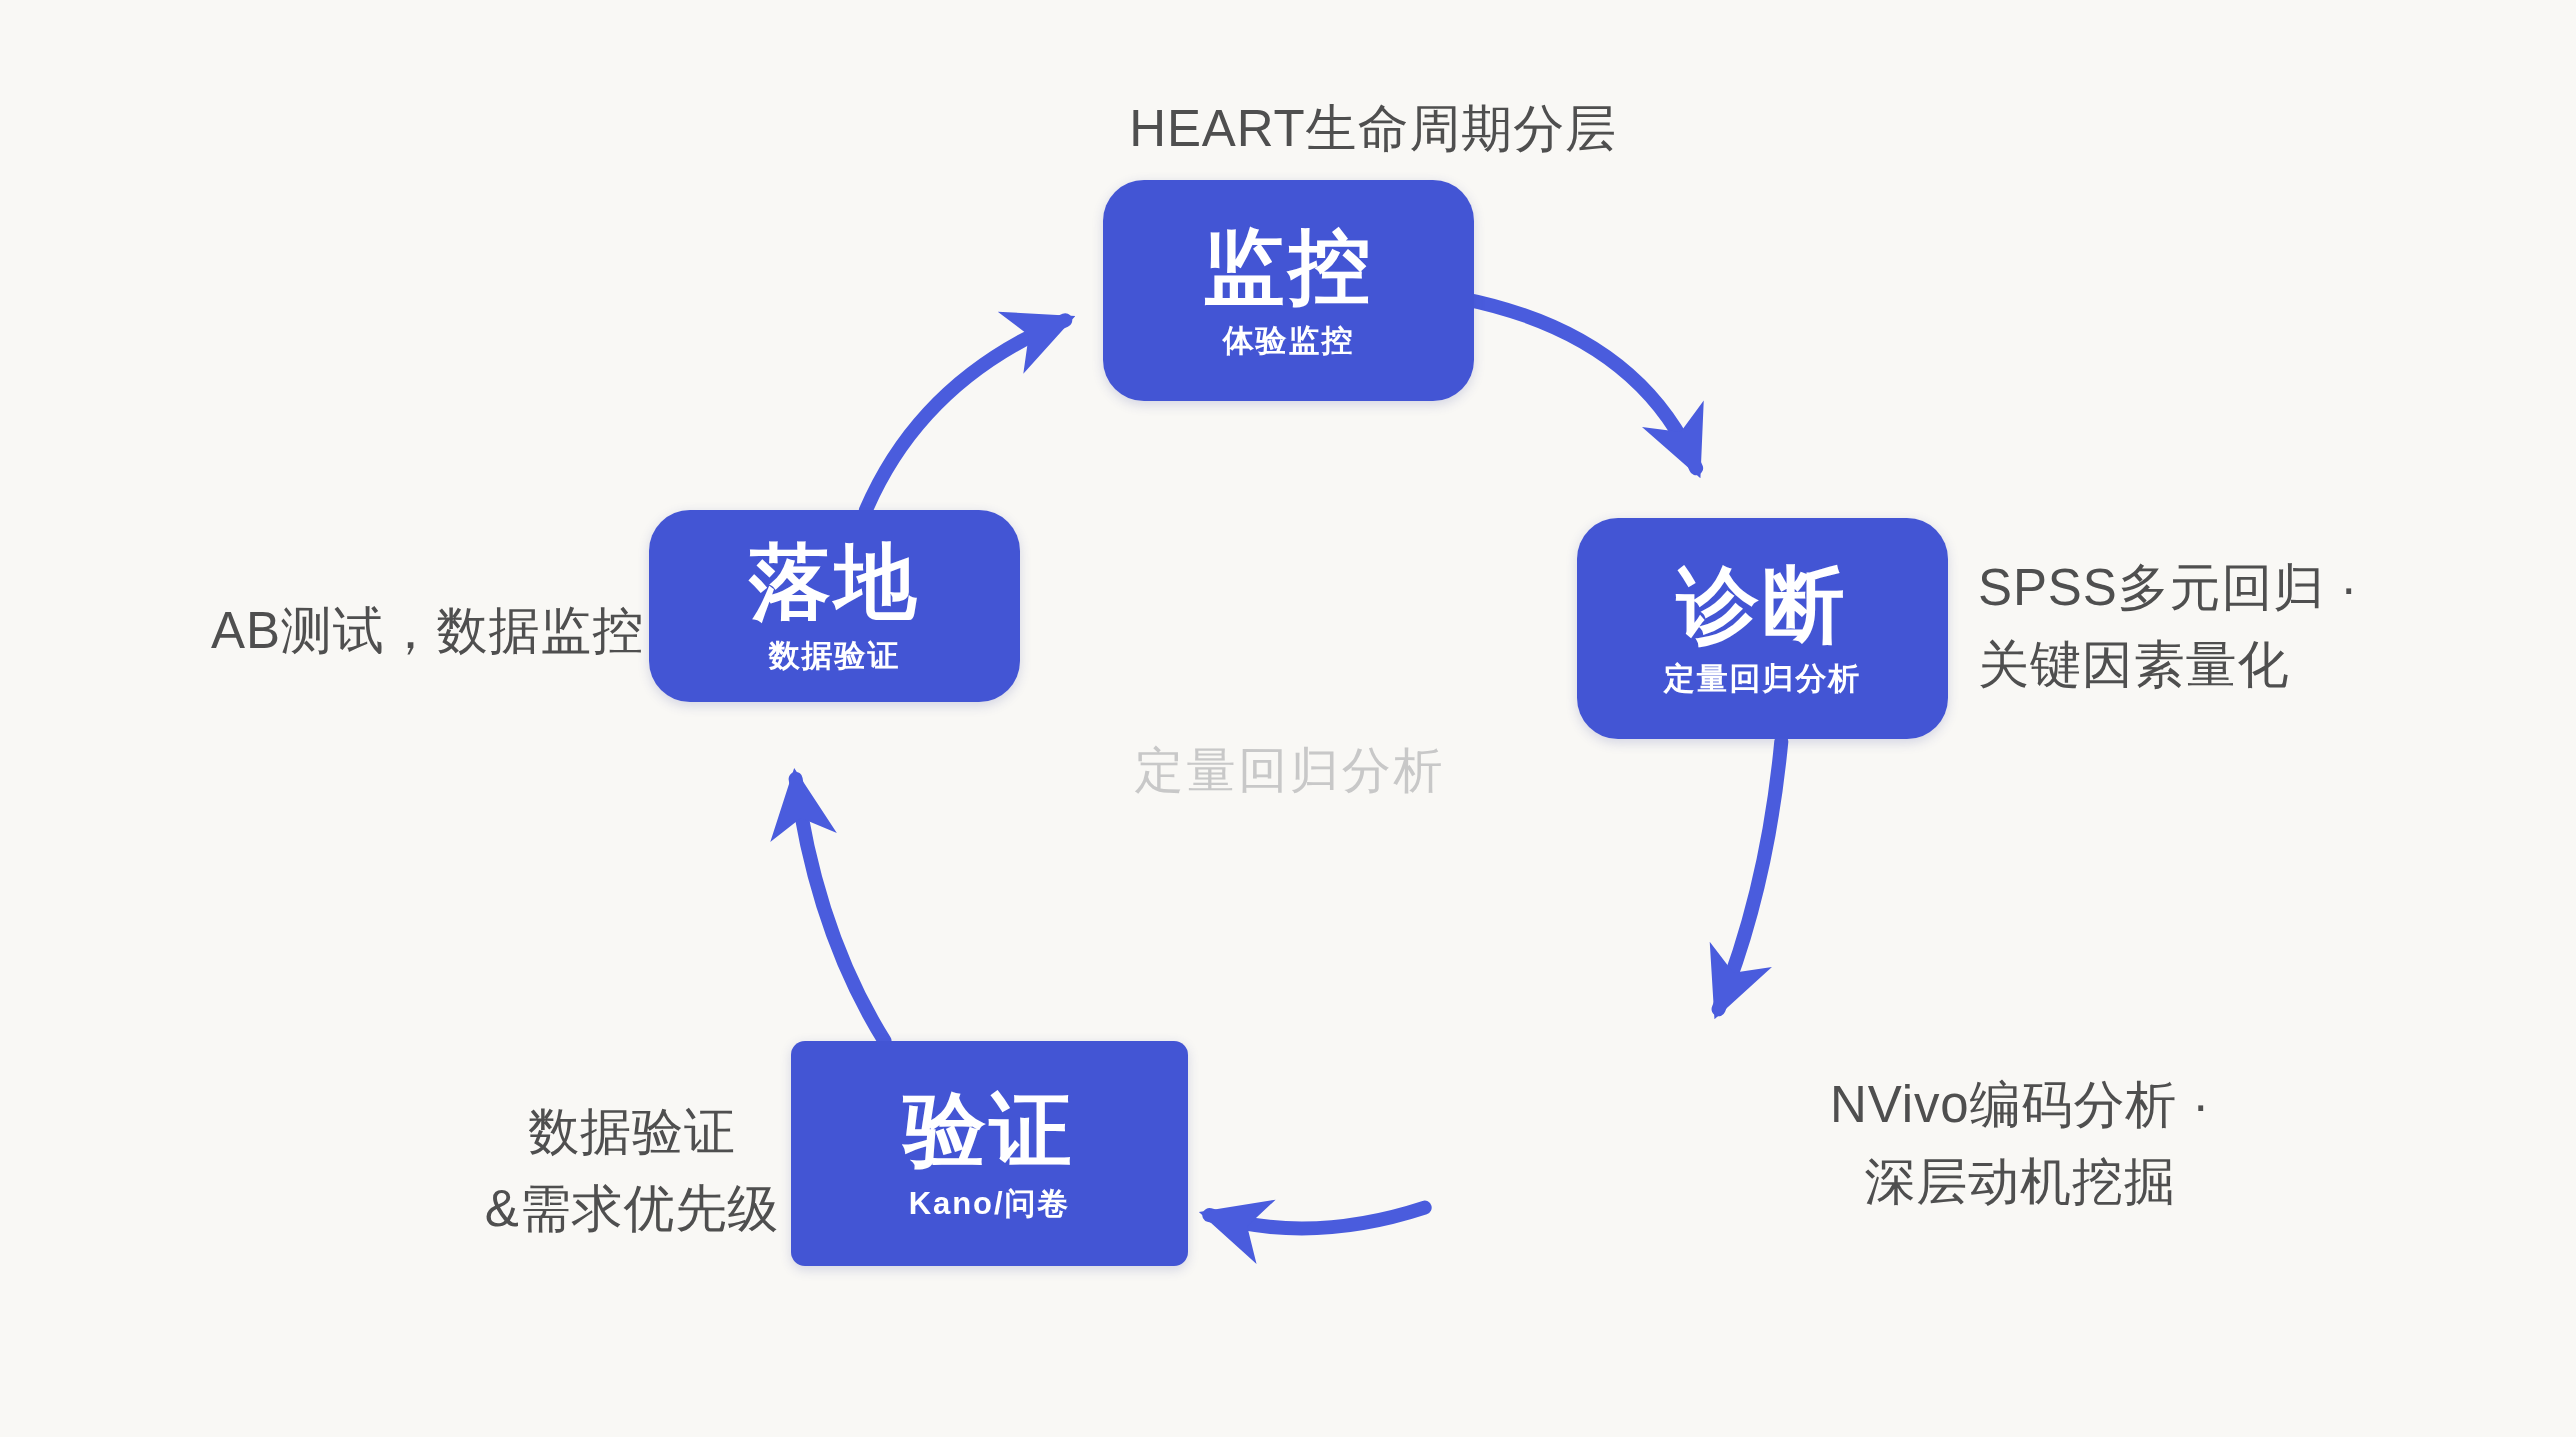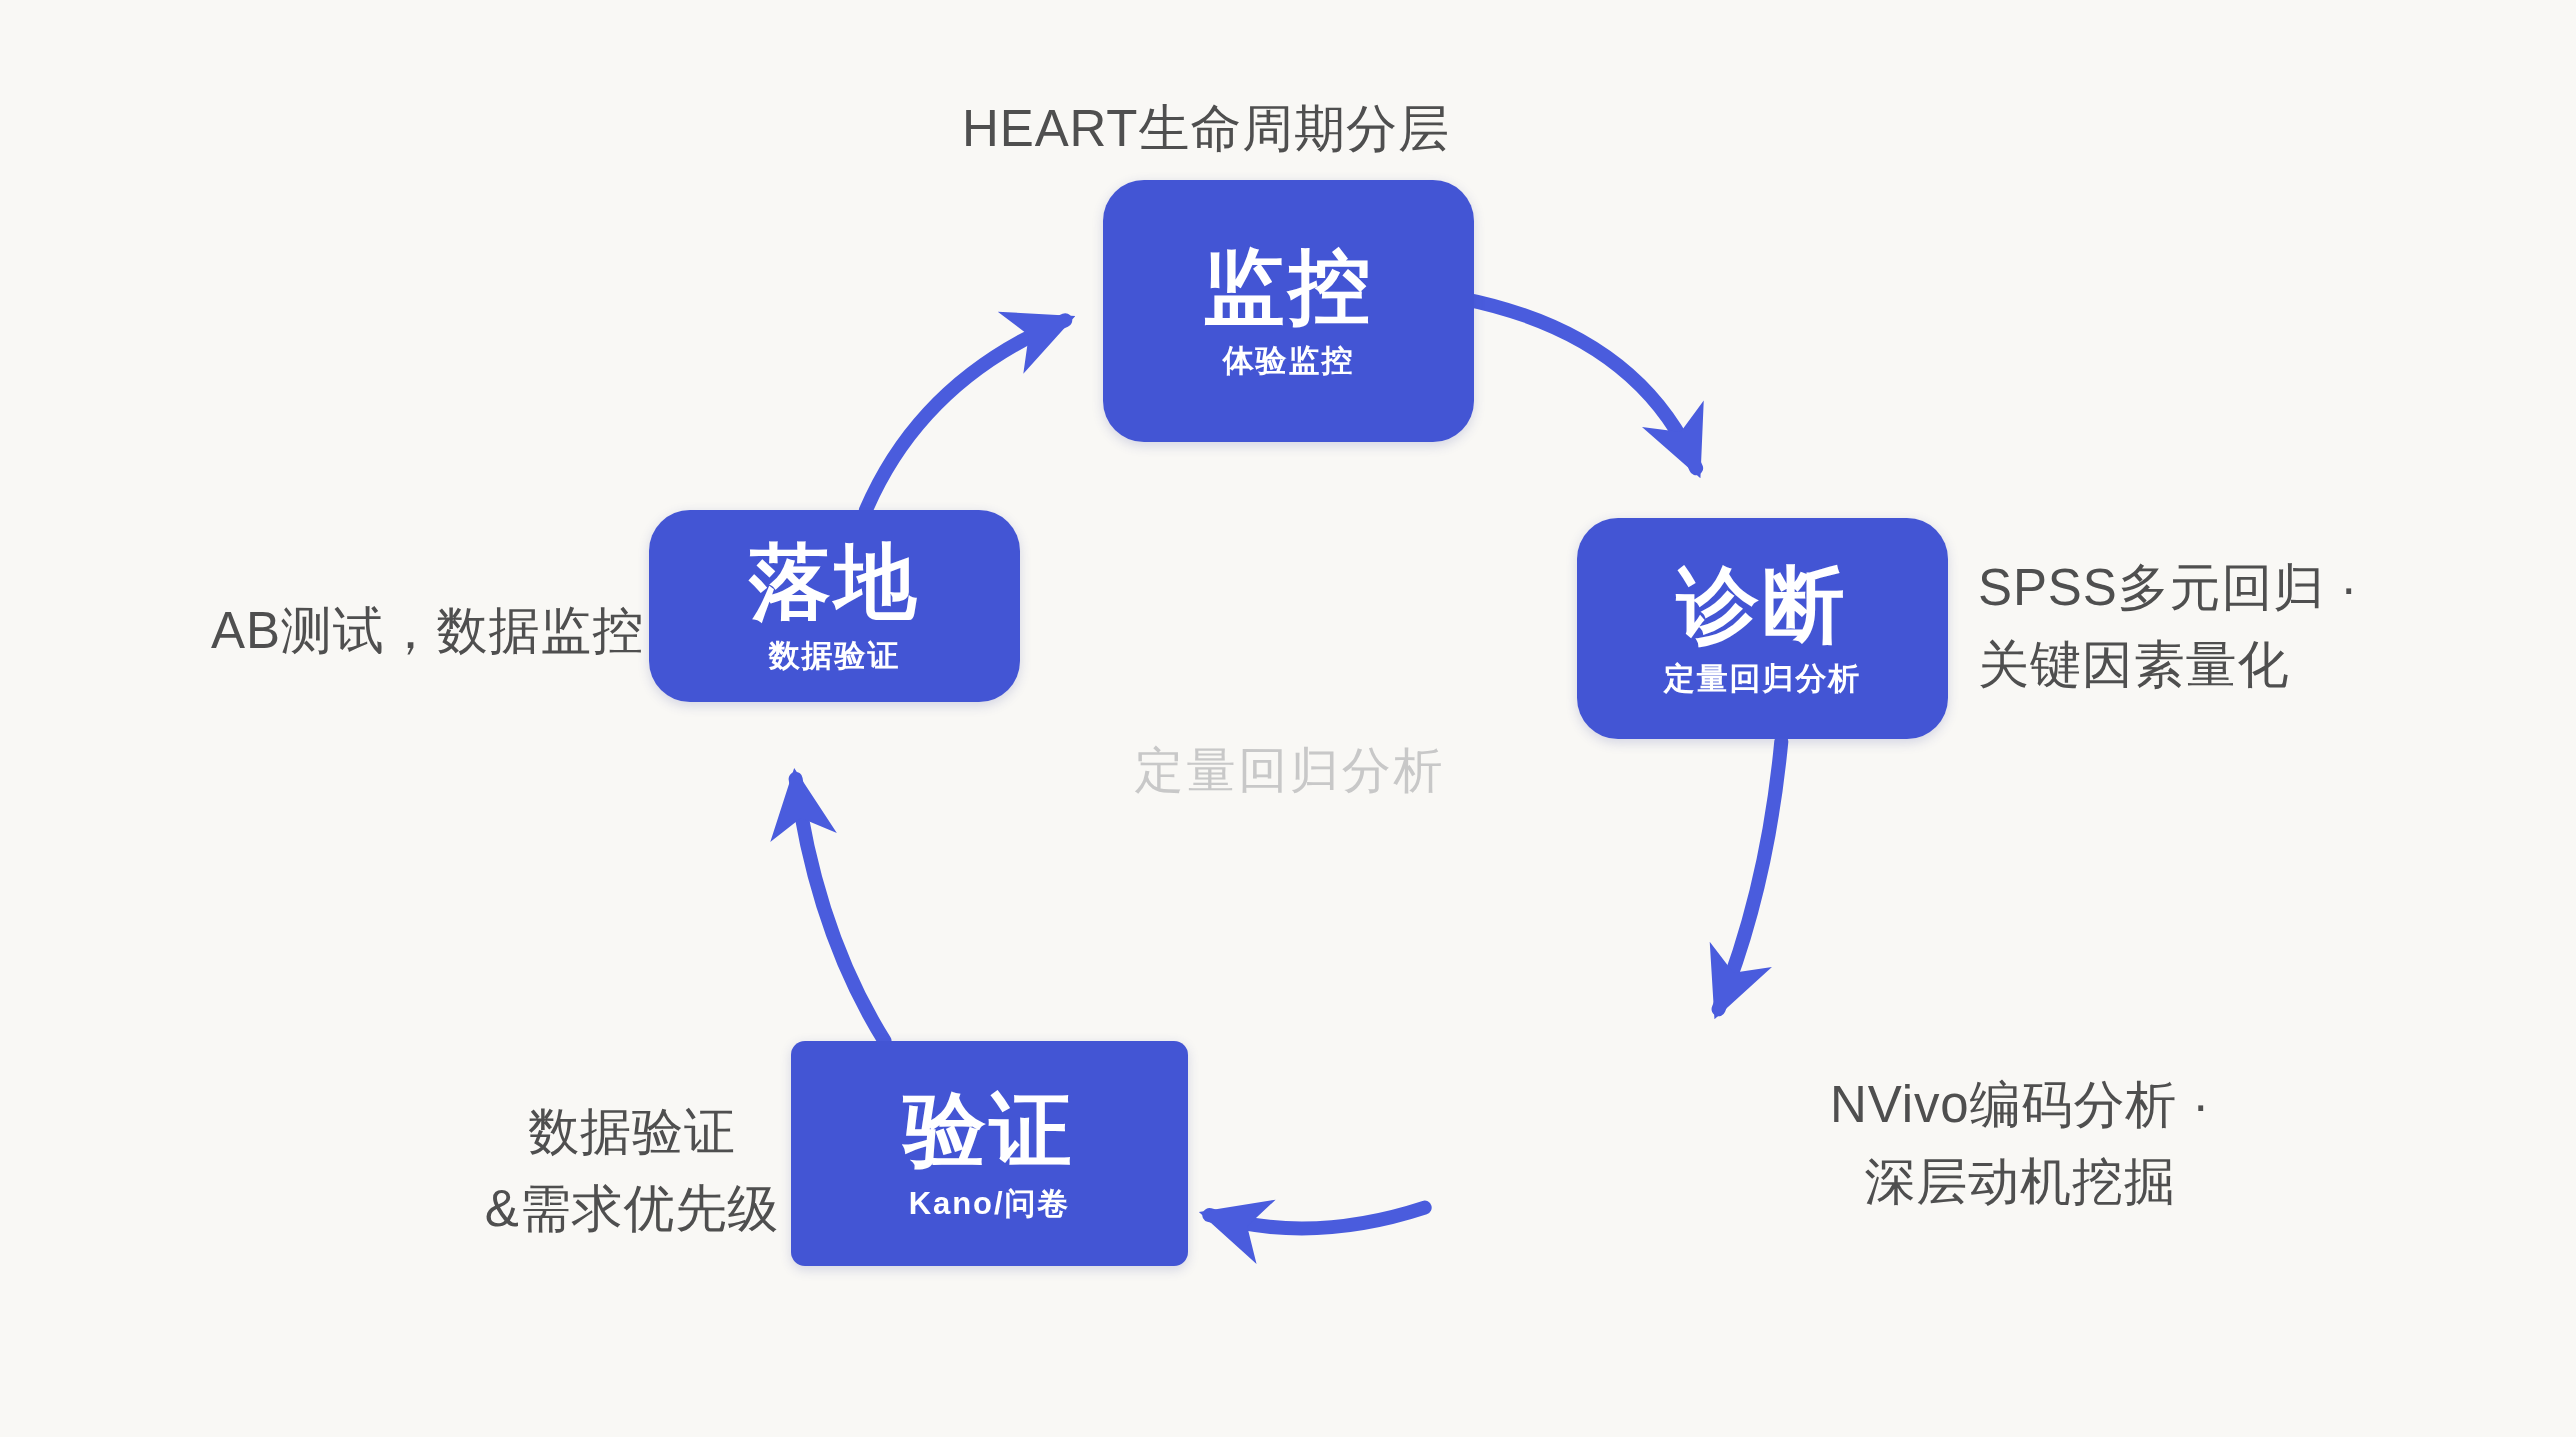--- a/index.html
+++ b/index.html
@@ -52,35 +52,35 @@
     font-weight: 700;
     letter-spacing: 3.7px;
     line-height: 1;
   }
   .card .subtitle {
     font-size: 31px;
     font-weight: 700;
     letter-spacing: 1.9px;
     line-height: 1;
   }
-  .card.monitor   { left: 1103px; top: 180px;  width: 371px; height: 262px; }
+  .card.monitor   { left: 1103px; top: 180px;  width: 371px; height: 221px; }
   .card.diagnose  { left: 1577px; top: 518px;  width: 371px; height: 221px; }
   .card.explore   { left: 1423px; top: 1041px; width: 384px; height: 225px; }
   .card.validate  { left: 791px;  top: 1041px; width: 397px; height: 225px; border-radius: 14px; }
   .card.implement { left: 649px;  top: 510px;  width: 371px; height: 192px; }
 
   .annotation {
     position: absolute;
     color: var(--annotation-gray);
     font-size: 51px;
     line-height: 77px;
     letter-spacing: 0.9px;
     white-space: nowrap;
   }
-  .annotation.for-monitor   { left: 962px; top: 90px;  width: 655px; text-align: left; }
+  .annotation.for-monitor   { left: 962px; top: 90px;  width: 655px; text-align: right; }
   .annotation.for-diagnose  { left: 1978px; top: 549px; text-align: left; }
   .annotation.for-explore   { left: 1830px; top: 1066px; text-align: center; }
   .annotation.for-validate  { left: 459px;  top: 1093px; width: 346px; text-align: center; }
   .annotation.for-implement { left: 211px;  top: 592px; text-align: left; }
 
   .center-label {
     position: absolute;
     left: 1009px; top: 738px;
     width: 562px;
     text-align: center;

